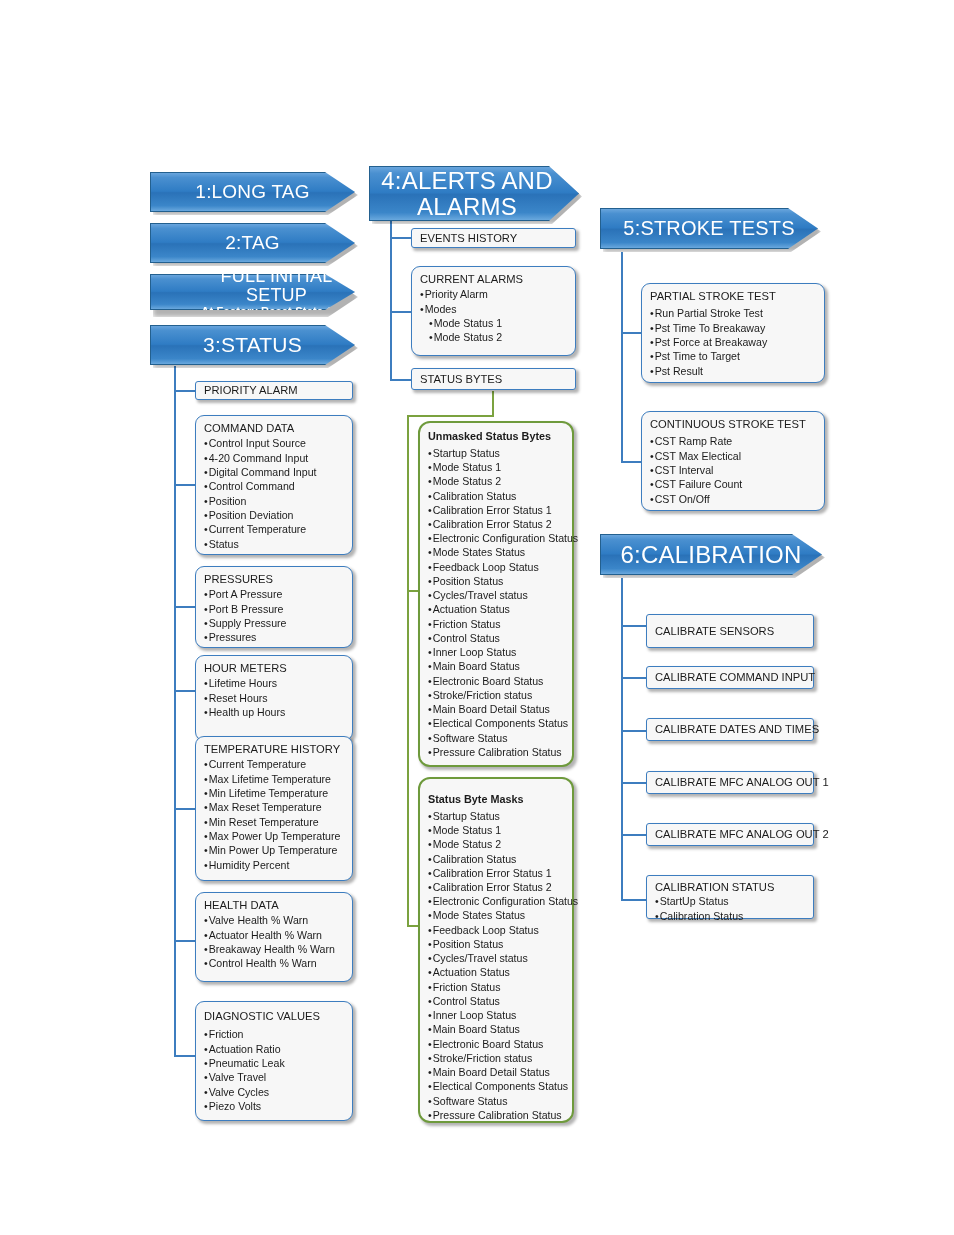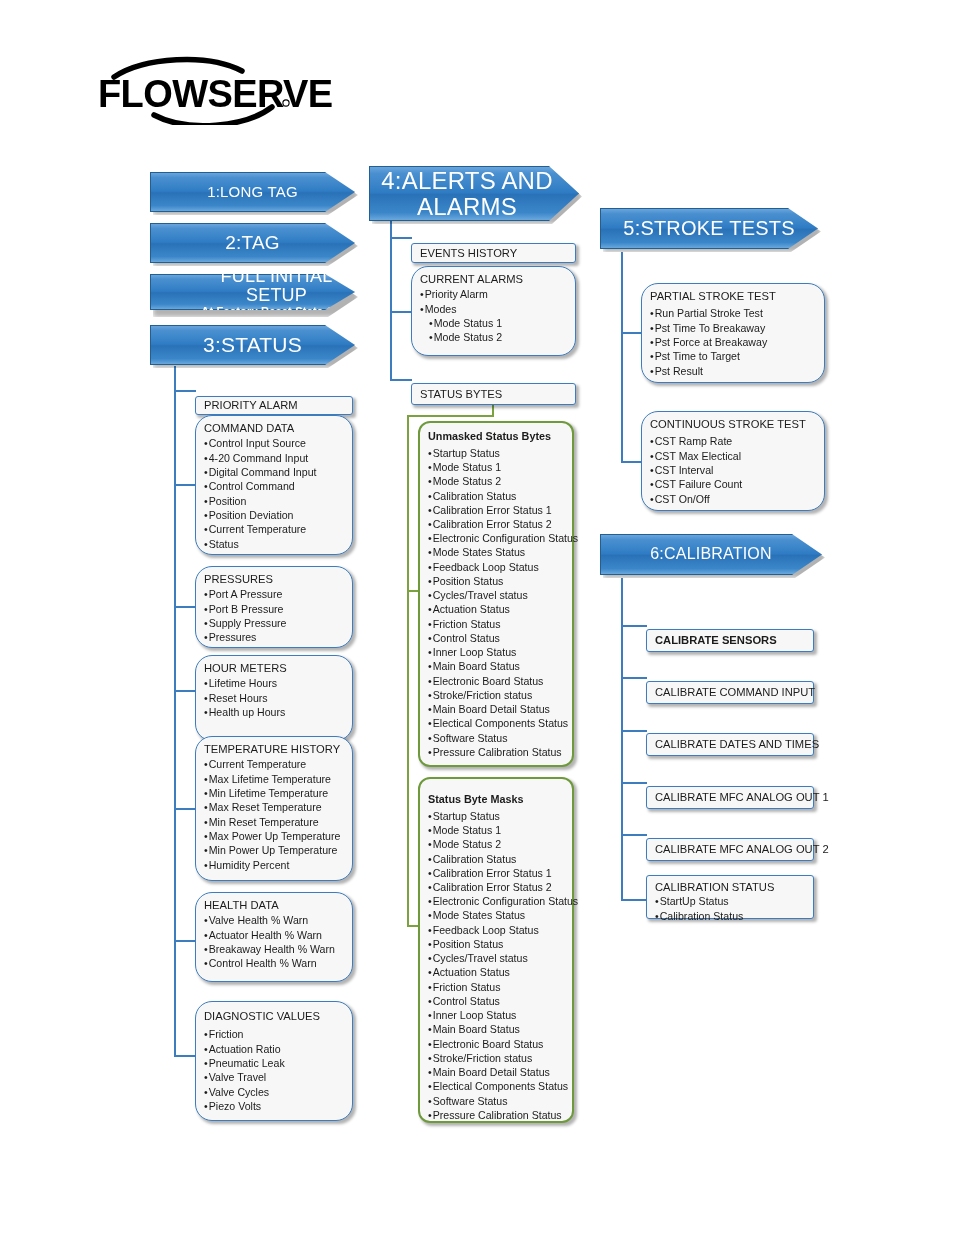--- a/index.html
+++ b/index.html
@@ -38,56 +38,48 @@
     -webkit-clip-path:polygon(0 0, calc(100% - 30px) 0, 100% 50%, calc(100% - 30px) 100%, 0 100%);
     clip-path:polygon(0 0, calc(100% - 30px) 0, 100% 50%, calc(100% - 30px) 100%, 0 100%);
   }
 
   
   .box{
     position:absolute;
     box-sizing:border-box;
     background:#f7f7f7;
     border:1.8px solid #3d7dbf;
-    border-radius:17px;
+    border-radius:9px;
     box-shadow:2.5px 2.5px 3px rgba(0,0,0,.30);
     padding:5px 7px 5px 8px;
     color:#1b1b1b;
   }
   .box.sq{border-radius:3px;}
   .box.green{border-color:#6e9a3c;border-width:2px;border-radius:12px;}
   .box .hd{font-size:11.2px;line-height:1.28;margin-bottom:1px;white-space:nowrap;}
   .box.green .hd{font-weight:bold;font-size:10.8px;}
   .box ul{list-style:none;margin:0;padding:0;}
   .box li{font-size:10.6px;line-height:1.355;white-space:nowrap;}
   .box li::before{content:"\2022";margin-right:1px;}
   .box li.ind{padding-left:9px;}
   .box.tight li{line-height:1.345;}
-  .box.onlyhd{display:flex;align-items:center;padding:0 8px;margin-top:15px;}
+  .box.onlyhd{display:flex;align-items:center;padding:0 8px;}
   .box.onlyhd .hd{margin:0;}
 
   
   .ln{position:absolute;background:#3d7dbf;}
   .ln.g{background:#7ba23f;}
   .vl{width:1.6px;}
   .hl{height:1.6px;}
 </style>
 </head>
 <body>
 
 <div class="canvas">
 
-  <div id="logo">
-    <svg width="260" height="70" viewBox="0 0 260 70" xmlns="http://www.w3.org/2000/svg">
-      <path d="M18 22 C48 2, 112 -2, 146 16" stroke="#000" stroke-width="5.5" fill="none" stroke-linecap="round"></path>
-      <path d="M58 60 C92 78, 150 72, 176 52" stroke="#000" stroke-width="5.5" fill="none" stroke-linecap="round"></path>
-      <text x="2" y="52" font-family="'Liberation Sans', sans-serif" font-size="38" font-weight="bold" fill="#000" letter-spacing="-0.6">FLOWSERVE</text>
-      <circle cx="190" cy="48" r="3.1" fill="none" stroke="#000" stroke-width="1.1"></circle>
-    </svg>
-  </div>
 
   <div class="ln vl" style="left:174px;top:366px;height:690px;"></div>
   <div class="ln hl" style="left:174px;top:390px;width:22px;"></div>
   <div class="ln hl" style="left:174px;top:484px;width:22px;"></div>
   <div class="ln hl" style="left:174px;top:606px;width:22px;"></div>
   <div class="ln hl" style="left:174px;top:690px;width:22px;"></div>
   <div class="ln hl" style="left:174px;top:808px;width:22px;"></div>
   <div class="ln hl" style="left:174px;top:940px;width:22px;"></div>
   <div class="ln hl" style="left:174px;top:1055px;width:22px;"></div>
 
@@ -108,21 +100,21 @@
 
   <div class="ln vl" style="left:621px;top:578px;height:322px;"></div>
   <div class="ln hl" style="left:621px;top:625px;width:26px;"></div>
   <div class="ln hl" style="left:621px;top:677px;width:26px;"></div>
   <div class="ln hl" style="left:621px;top:730px;width:26px;"></div>
   <div class="ln hl" style="left:621px;top:782px;width:26px;"></div>
   <div class="ln hl" style="left:621px;top:834px;width:26px;"></div>
   <div class="ln hl" style="left:621px;top:899px;width:26px;"></div>
 
   <div class="chev-shadow" style="left:153px;top:175px;width:205px;height:40px;"></div>
-  <div class="chev" style="left:150px;top:172px;width:205px;height:40px;font-size:15px;">
+  <div class="chev" style="left:150px;top:172px;width:205px;height:40px;font-size:19px;">
     <span class="lbl">1:LONG TAG</span>
   </div>
 
   <div class="chev-shadow" style="left:153px;top:226px;width:205px;height:40px;"></div>
   <div class="chev" style="left:150px;top:223px;width:205px;height:40px;font-size:19px;">
     <span class="lbl">2:TAG</span>
   </div>
 
   <div class="chev-shadow" style="left:153px;top:277px;width:205px;height:40px;"></div>
   <div class="chev" style="left:150px;top:274px;width:205px;height:36px;font-size:18px;flex-direction:column;justify-content:center;padding-left:48px;">
@@ -139,21 +131,21 @@
   <div class="chev" style="left:369px;top:166px;width:210px;height:55px;font-size:24px;padding-right:14px;line-height:1.12;">
     <span class="lbl">4:ALERTS AND ALARMS</span>
   </div>
 
   <div class="chev-shadow" style="left:603px;top:211px;width:218px;height:41px;"></div>
   <div class="chev" style="left:600px;top:208px;width:218px;height:41px;font-size:20px;">
     <span class="lbl">5:STROKE TESTS</span>
   </div>
 
   <div class="chev-shadow" style="left:603px;top:537px;width:222px;height:41px;"></div>
-  <div class="chev" style="left:600px;top:534px;width:222px;height:41px;font-size:16px;">
+  <div class="chev" style="left:600px;top:534px;width:222px;height:41px;font-size:24px;">
     <span class="lbl">6:CALIBRATION</span>
   </div>
 
   <div class="box sq onlyhd" style="left:195px;top:381px;width:158px;height:19px;">
     <div class="hd">PRIORITY ALARM</div>
   </div>
 
   <div class="box" style="left:195px;top:415px;width:158px;height:140px;">
     <div class="hd">COMMAND DATA</div>
     <ul>
@@ -312,21 +304,21 @@
     <div class="hd" style="margin-bottom:3px;">CONTINUOUS STROKE TEST</div>
     <ul>
       <li>CST Ramp Rate</li>
       <li>CST Max Electical</li>
       <li>CST Interval</li>
       <li>CST Failure Count</li>
       <li>CST On/Off</li>
     </ul>
   </div>
 
-  <div class="box sq onlyhd" style="left:646px;top:614px;width:168px;height:23px;font-weight:bold;">
+  <div class="box sq onlyhd" style="left:646px;top:614px;width:168px;height:34px;">
     <div class="hd">CALIBRATE SENSORS</div>
   </div>
 
   <div class="box sq onlyhd" style="left:646px;top:666px;width:168px;height:23px;">
     <div class="hd">CALIBRATE COMMAND INPUT</div>
   </div>
 
   <div class="box sq onlyhd" style="left:646px;top:718px;width:168px;height:23px;">
     <div class="hd">CALIBRATE DATES AND TIMES</div>
   </div>

